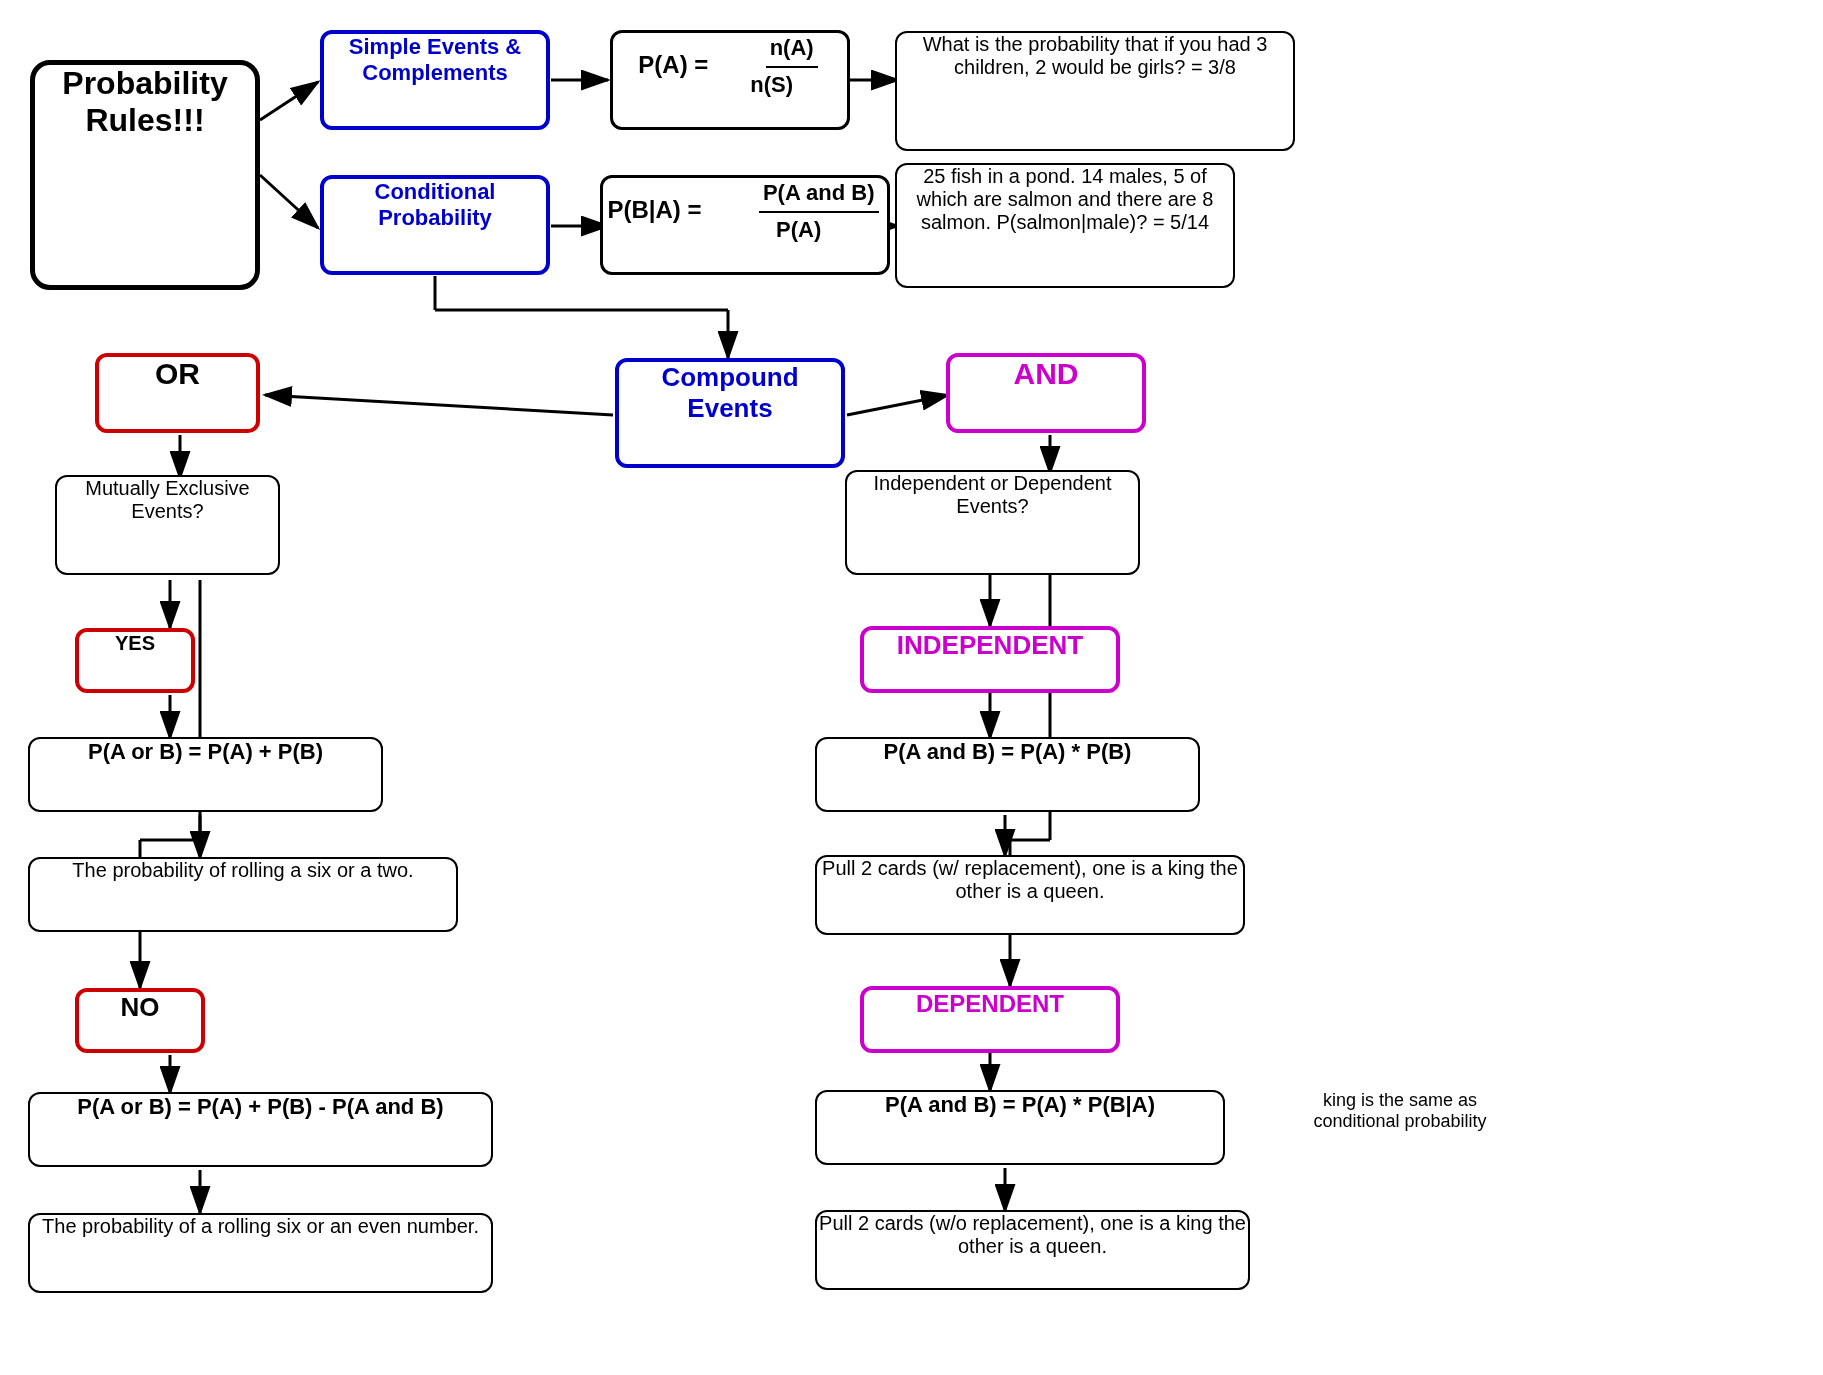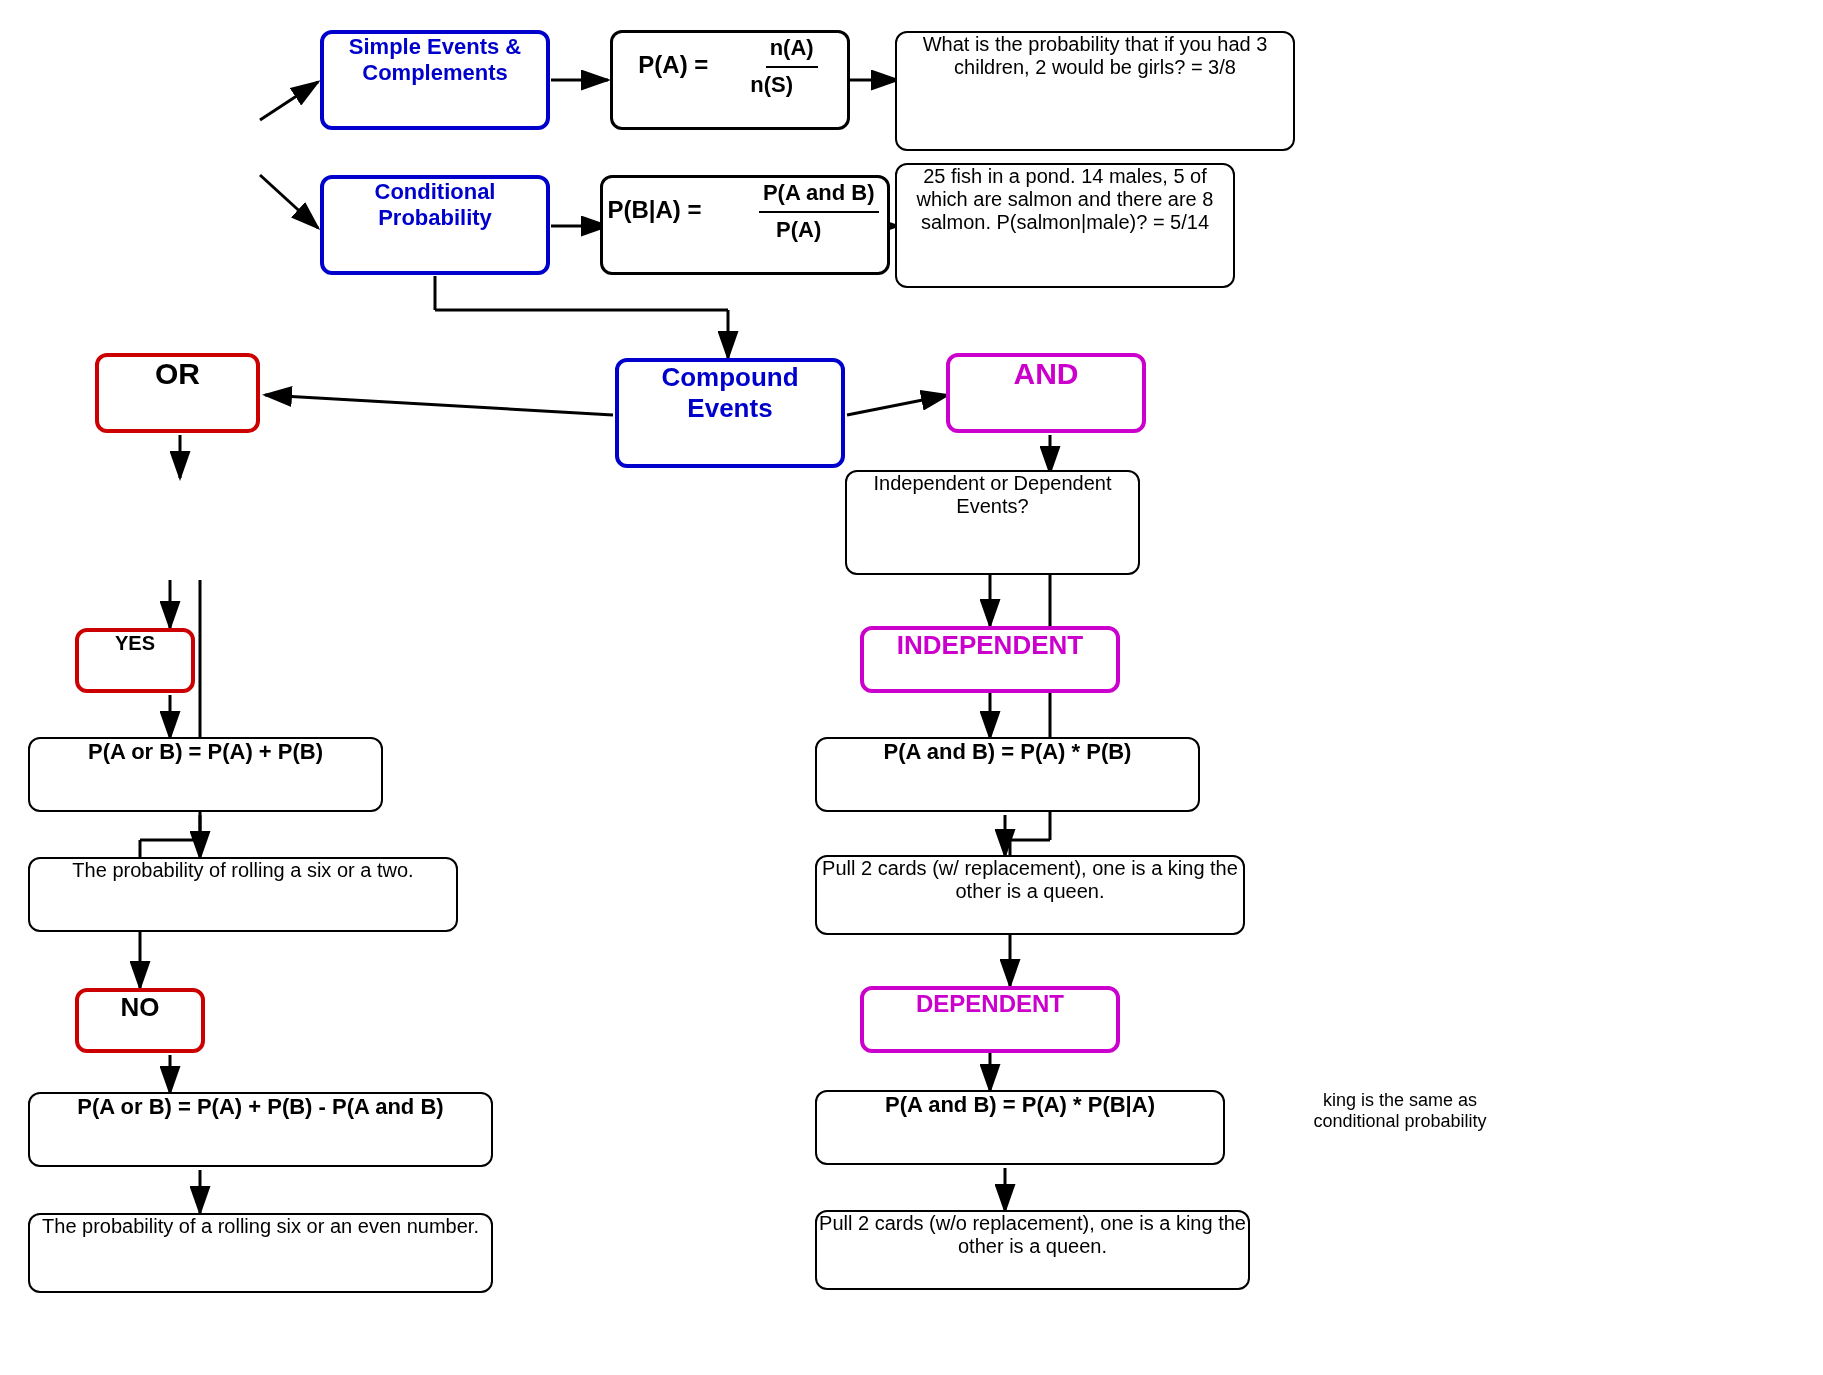--- a/index.html
+++ b/index.html
@@ -161,20 +161,23 @@
 
     <line x1="990" y1="693" x2="990" y2="738" stroke="#000" stroke-width="3" marker-end="url(#arrowhead)"></line>
 
     <line x1="1005" y1="815" x2="1005" y2="856" stroke="#000" stroke-width="3" marker-end="url(#arrowhead)"></line>
 
     <line x1="990" y1="1053" x2="990" y2="1091" stroke="#000" stroke-width="3" marker-end="url(#arrowhead)"></line>
 
     <line x1="1005" y1="1168" x2="1005" y2="1211" stroke="#000" stroke-width="3" marker-end="url(#arrowhead)"></line>
   </svg>
 
+  <div class="box" style="left:30px;top:60px;width:230px;height:230px;font-size:32px;border-width:5px;border-radius:20px;">
+    <span>Probability Rules!!!</span>
+  </div>
 
   <div class="box box-blue" style="left:320px;top:30px;width:230px;height:100px;font-size:22px;">
     <span>Simple Events &amp; Complements</span>
   </div>
 
   <div class="box box-blue" style="left:320px;top:175px;width:230px;height:100px;font-size:22px;">
     <span>Conditional Probability</span>
   </div>
 
   <div class="box" style="left:610px;top:30px;width:240px;height:100px;font-size:22px;">
@@ -210,20 +213,23 @@
   </div>
 
   <div class="box box-red" style="left:95px;top:353px;width:165px;height:80px;font-size:30px;">
     <span>OR</span>
   </div>
 
   <div class="box box-magenta" style="left:946px;top:353px;width:200px;height:80px;font-size:30px;">
     <span>AND</span>
   </div>
 
+  <div class="box box-thin" style="left:55px;top:475px;width:225px;height:100px;font-size:20px;font-weight:normal;">
+    <span>Mutually Exclusive Events?</span>
+  </div>
 
   <div class="box box-thin" style="left:845px;top:470px;width:295px;height:105px;font-size:20px;font-weight:normal;">
     <span>Independent or Dependent Events?</span>
   </div>
 
   <div class="box box-red" style="left:75px;top:628px;width:120px;height:65px;font-size:20px;">
     <span>YES</span>
   </div>
 
   <div class="box box-magenta" style="left:860px;top:626px;width:260px;height:67px;font-size:26px;">

